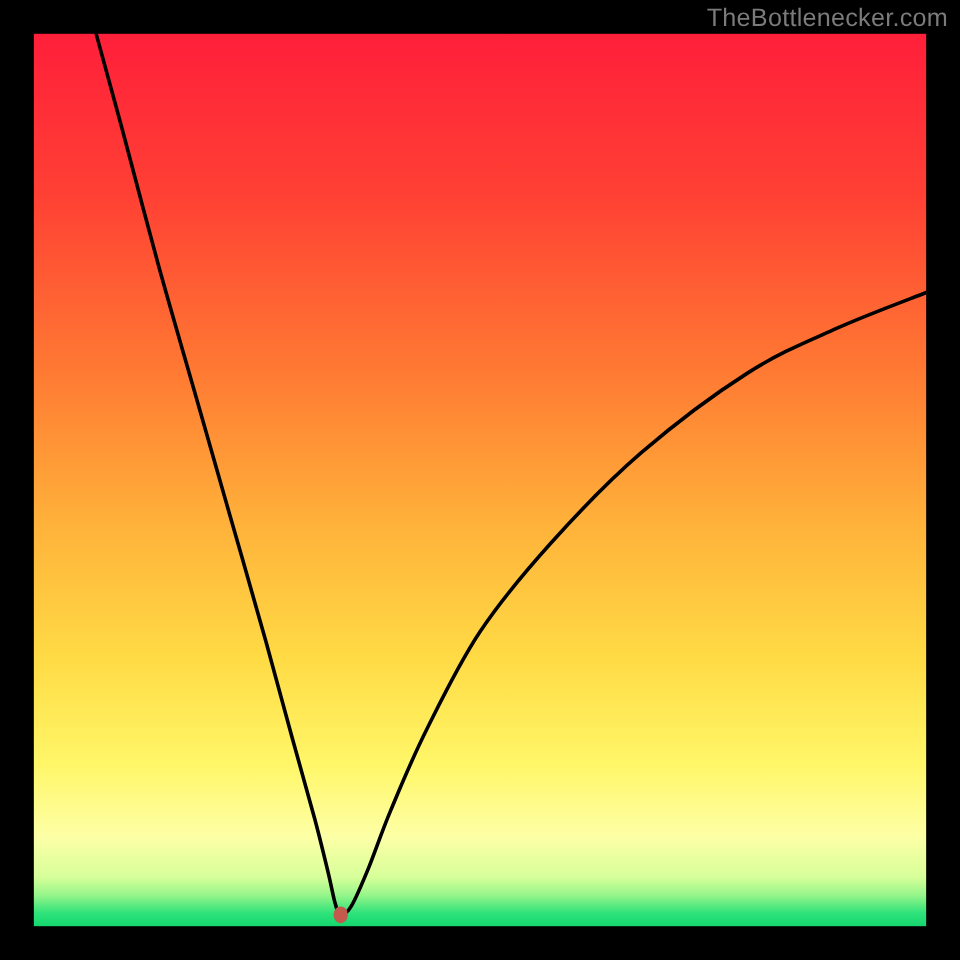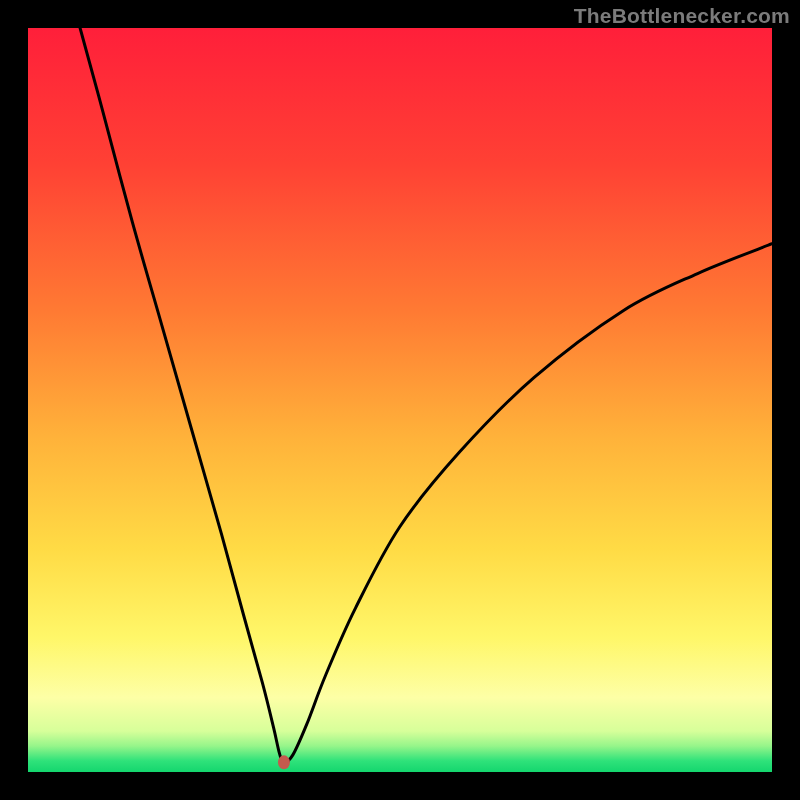--- a/index.html
+++ b/index.html
@@ -23,21 +23,21 @@
     top: 28px;
     width: 744px;
     height: 744px;
   }
   .watermark {
     position: absolute;
     top: 4px;
     right: 10px;
     color: #7b7b7b;
     font-size: 21px;
-    font-weight: 700;
+    font-weight: 400;
     letter-spacing: 0.2px;
     user-select: none;
   }
 </style>
 </head>
 <body>
 
 <div class="stage">
 
   <div class="watermark">TheBottlenecker.com</div>

